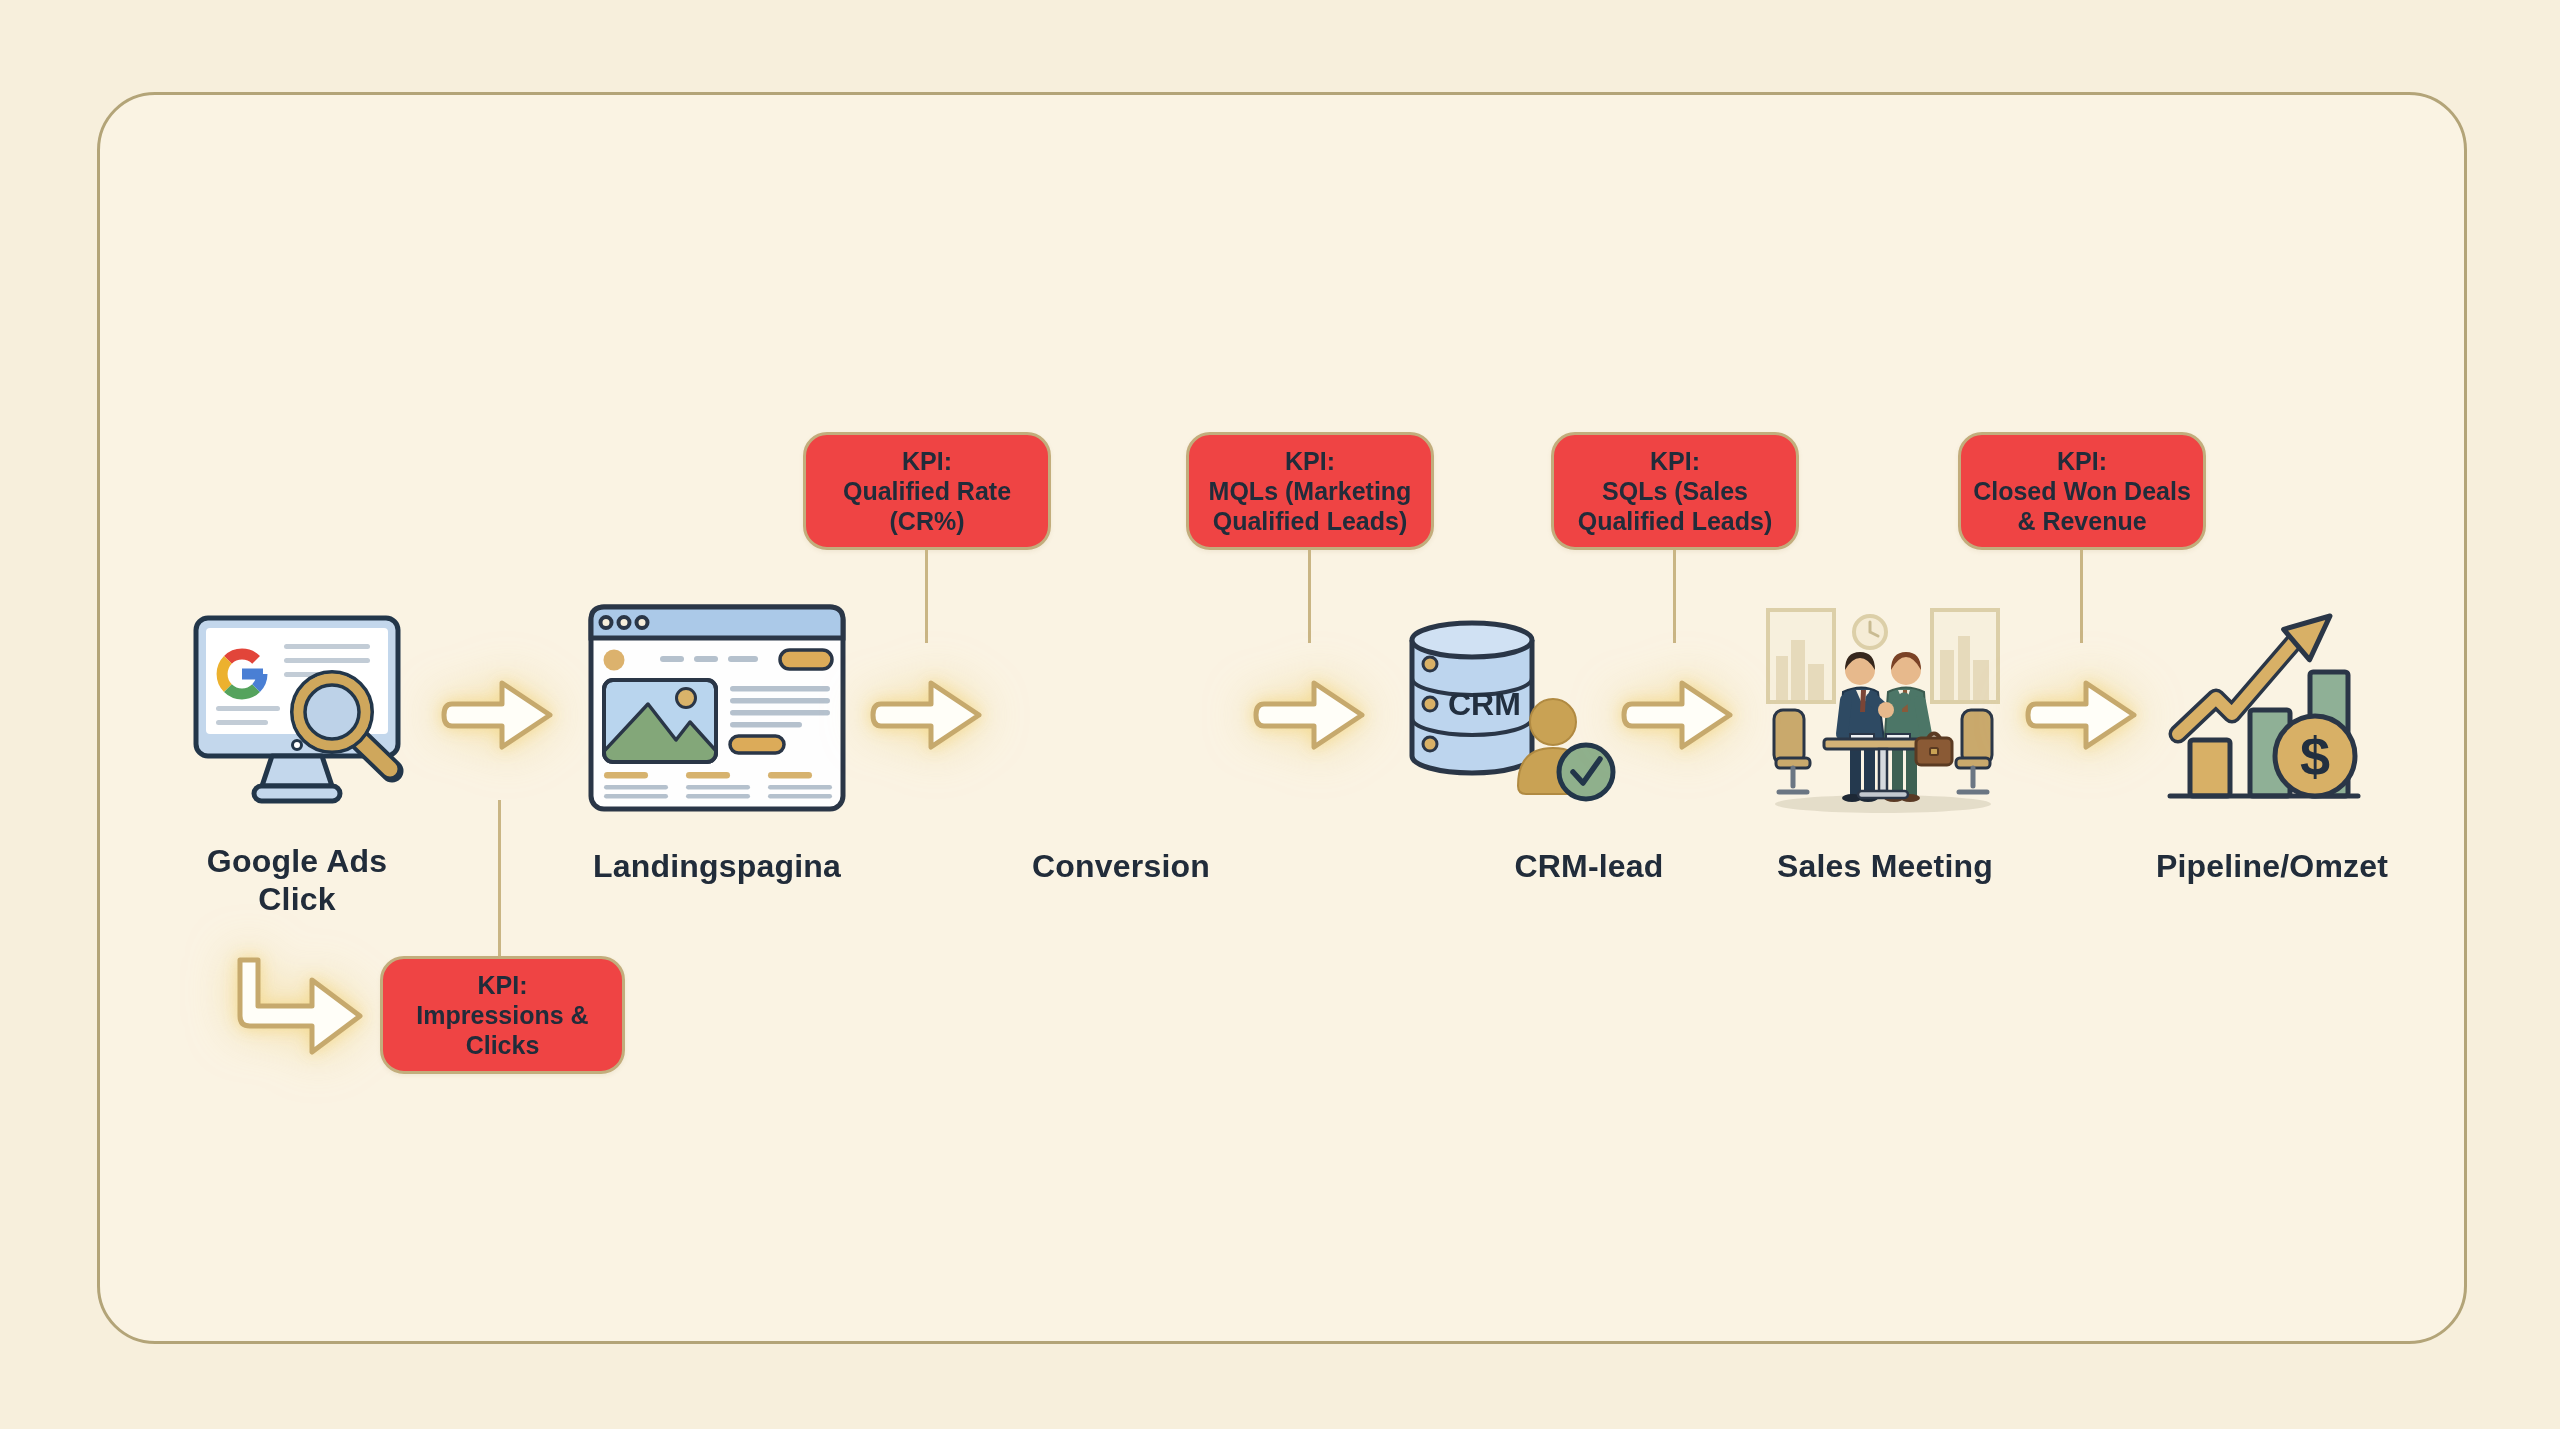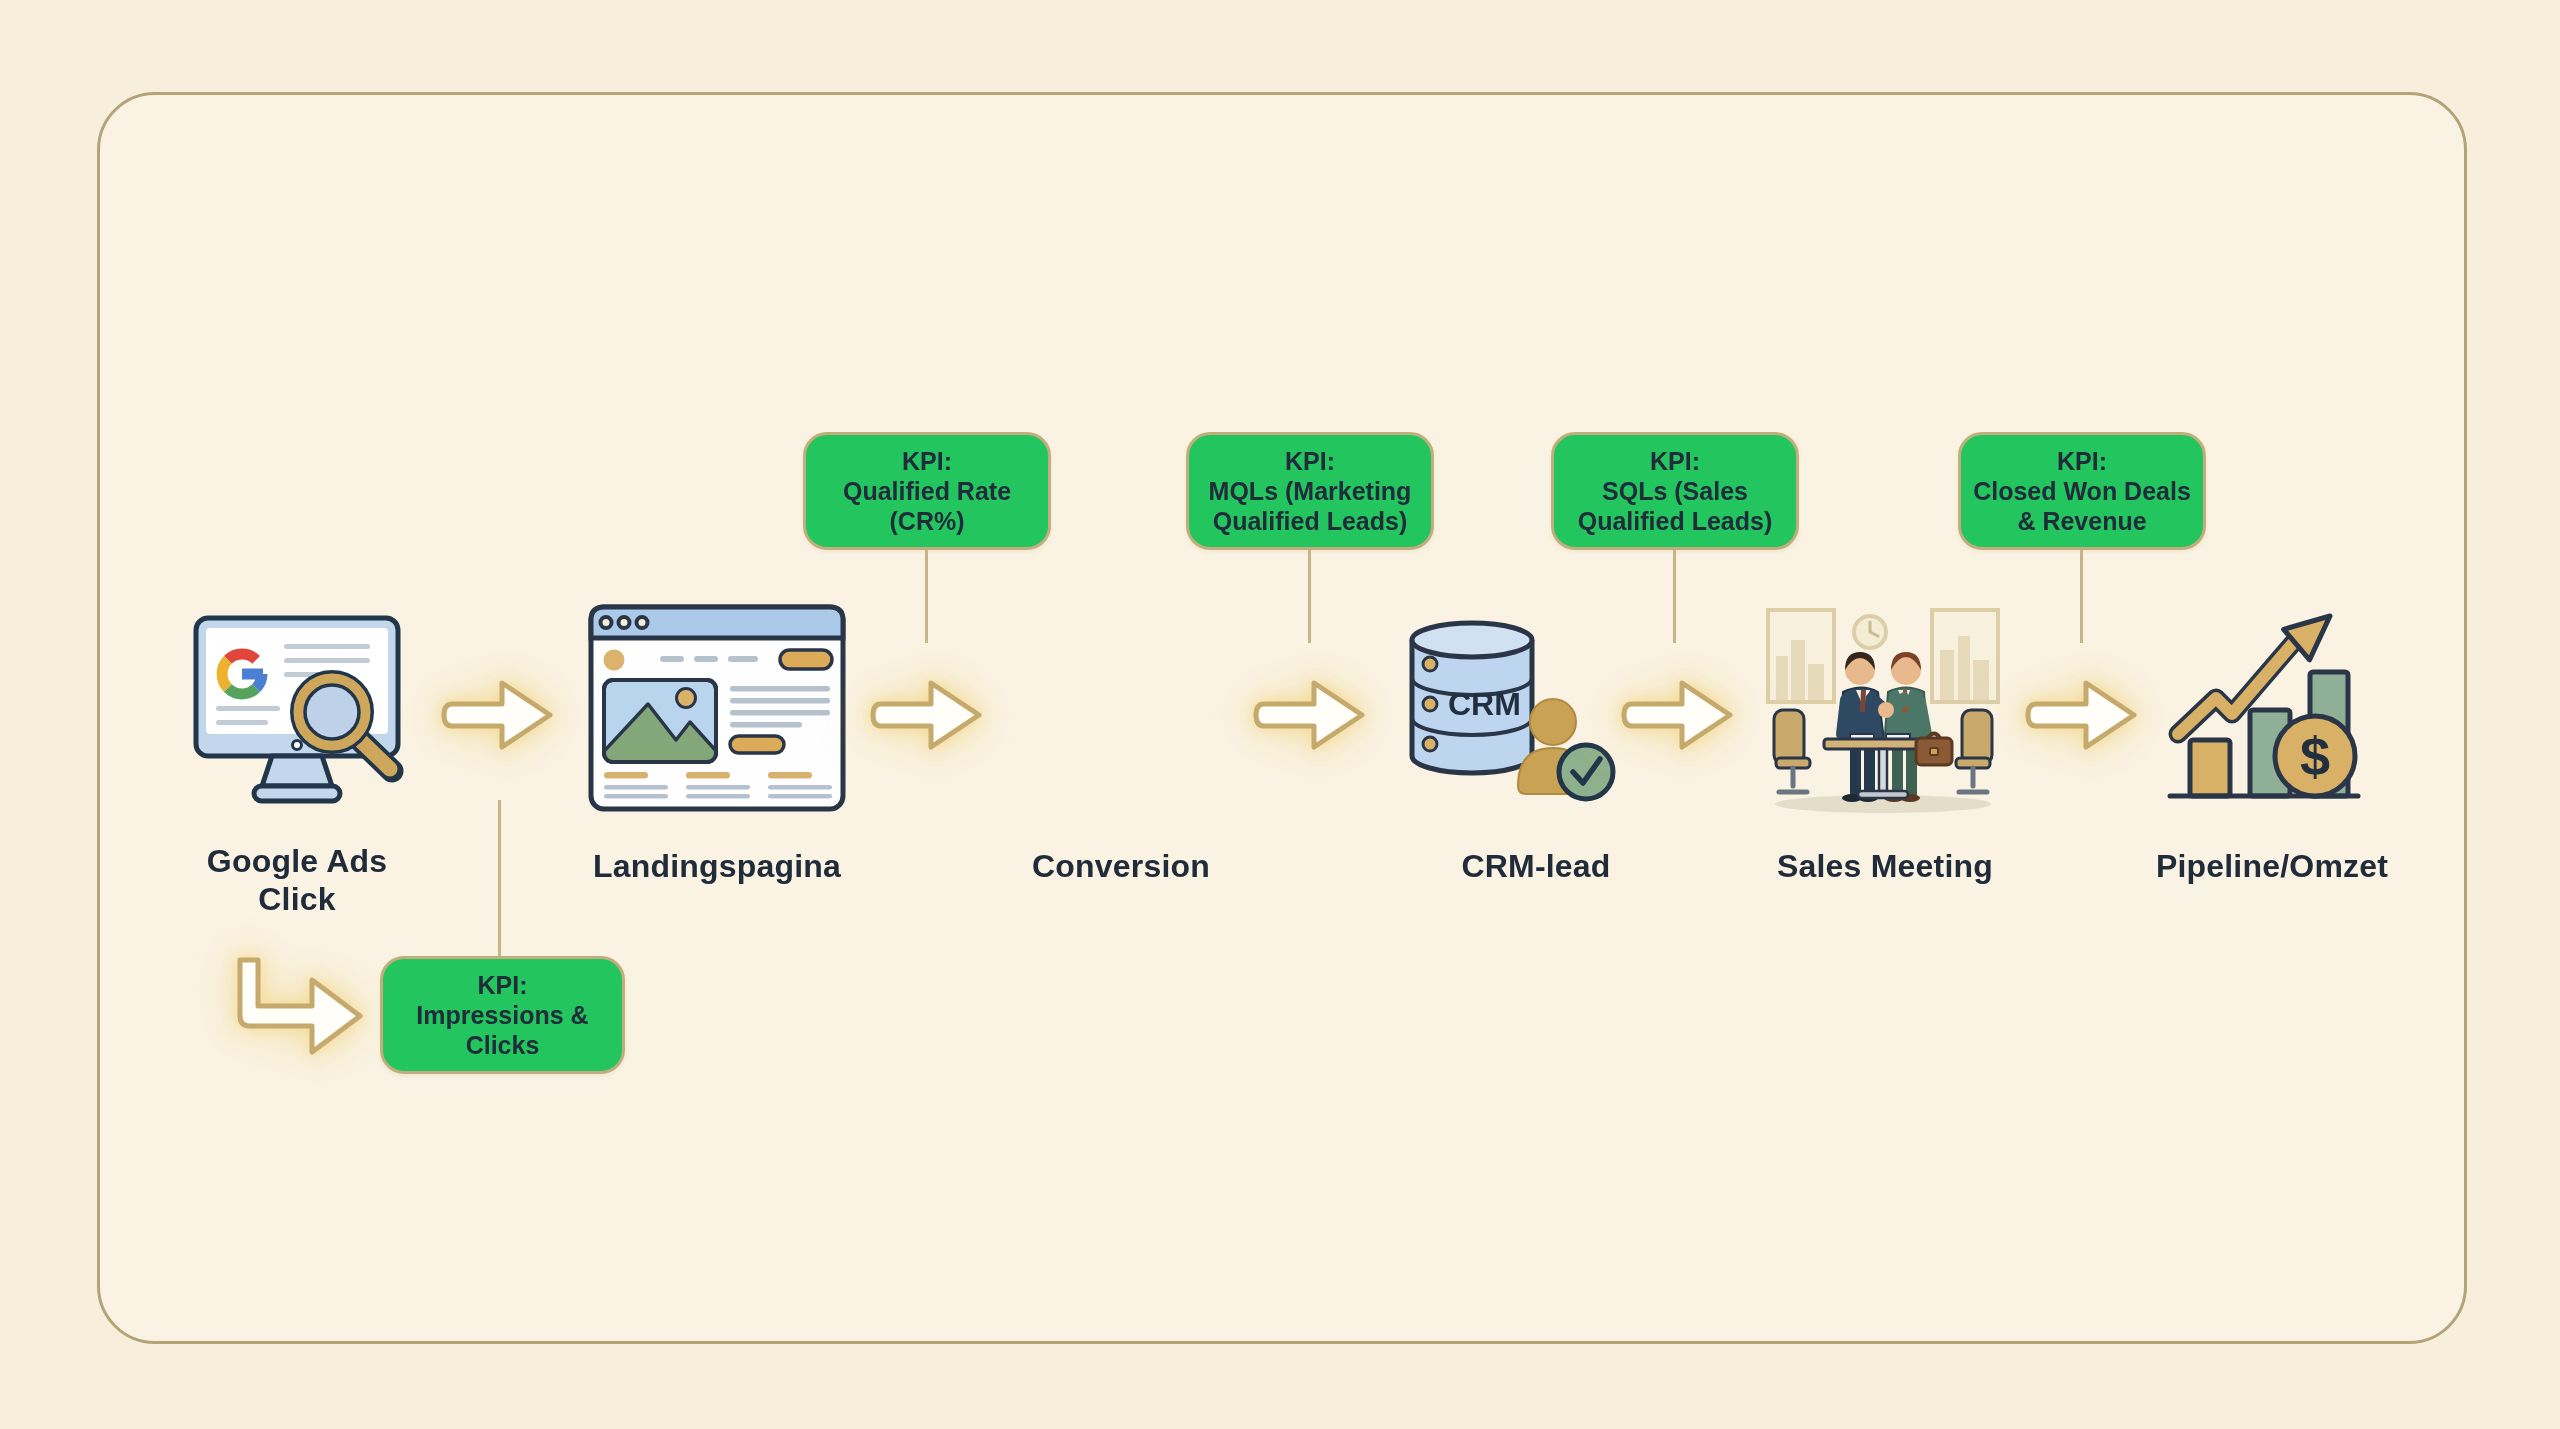--- a/index.html
+++ b/index.html
@@ -5,21 +5,21 @@
   html,body { margin:0; padding:0; }
   body { font-family:"Liberation Sans", sans-serif; background:#f4ecd6; }
   .canvas { position:relative; width:2560px; height:1429px; background:#f7efdc; overflow:hidden; }
   .frame { position:absolute; left:97px; top:92px; width:2370px; height:1252px;
            border:3px solid #b3a478; border-radius:58px; background:#faf3e3; box-sizing:border-box; }
   .stage-icon { position:absolute; }
   .stage-label { position:absolute; transform:translateX(-50%); white-space:pre-line;
                  text-align:center; font-size:32px; font-weight:700; line-height:1.18;
                  color:#212c3a; letter-spacing:0.2px; }
   .kpi-box { position:absolute; box-sizing:border-box; border:3px solid #c2ad7c; border-radius:24px;
-             background:#22c55e; display:flex; flex-direction:column; justify-content:center; align-items:center;
+             background:#ef4444; display:flex; flex-direction:column; justify-content:center; align-items:center;
              font-size:25px; font-weight:700; line-height:30px; color:#212c3a; text-align:center;
              box-shadow:0 2px 4px rgba(170,150,100,0.12); }
   .vline { position:absolute; width:3px; background:#c9b584; }
   .flow-arrow { position:absolute; }
   .glow { filter: drop-shadow(0 0 8px rgba(243,218,145,0.95)) drop-shadow(0 0 22px rgba(238,208,120,0.55)); }
   svg text { font-family:"Liberation Sans", sans-serif; }
 </style>
 </head>
 <body>
 
@@ -142,21 +142,21 @@
       <g>
         <circle cx="157" cy="114" r="23" fill="#c9a254" stroke="#b08a42" stroke-width="2"></circle>
         <path d="M122 178 Q122 140 157 140 Q192 140 192 178 Q192 186 184 186 H130 Q122 186 122 178 Z" fill="#c9a254" stroke="#b08a42" stroke-width="2"></path>
       </g>
       <g>
         <circle cx="190" cy="164" r="27" fill="#8fb08c" stroke="#22364a" stroke-width="5"></circle>
         <path d="M177 164 L187 175 L204 151" fill="none" stroke="#22364a" stroke-width="5.5" stroke-linecap="round" stroke-linejoin="round"></path>
       </g>
     </svg>
   </div>
-  <div class="stage-label" style="left:1536px;top:848px">CRM-lead</div>
+  <div class="stage-label" style="left:1589px;top:848px">CRM-lead</div>
 
   <div class="stage-icon" style="left:1758px;top:598px">
     <svg width="250" height="222" viewBox="0 0 250 222">
       <rect x="10" y="12" width="66" height="92" fill="#f7f0dd" stroke="#dccfa8" stroke-width="4"></rect>
       <rect x="18" y="58" width="12" height="44" fill="#e6dabb"></rect>
       <rect x="33" y="42" width="14" height="60" fill="#e6dabb"></rect>
       <rect x="50" y="66" width="16" height="36" fill="#e6dabb"></rect>
       <rect x="174" y="12" width="66" height="92" fill="#f7f0dd" stroke="#dccfa8" stroke-width="4"></rect>
       <rect x="182" y="52" width="14" height="50" fill="#e6dabb"></rect>
       <rect x="200" y="38" width="12" height="64" fill="#e6dabb"></rect>

